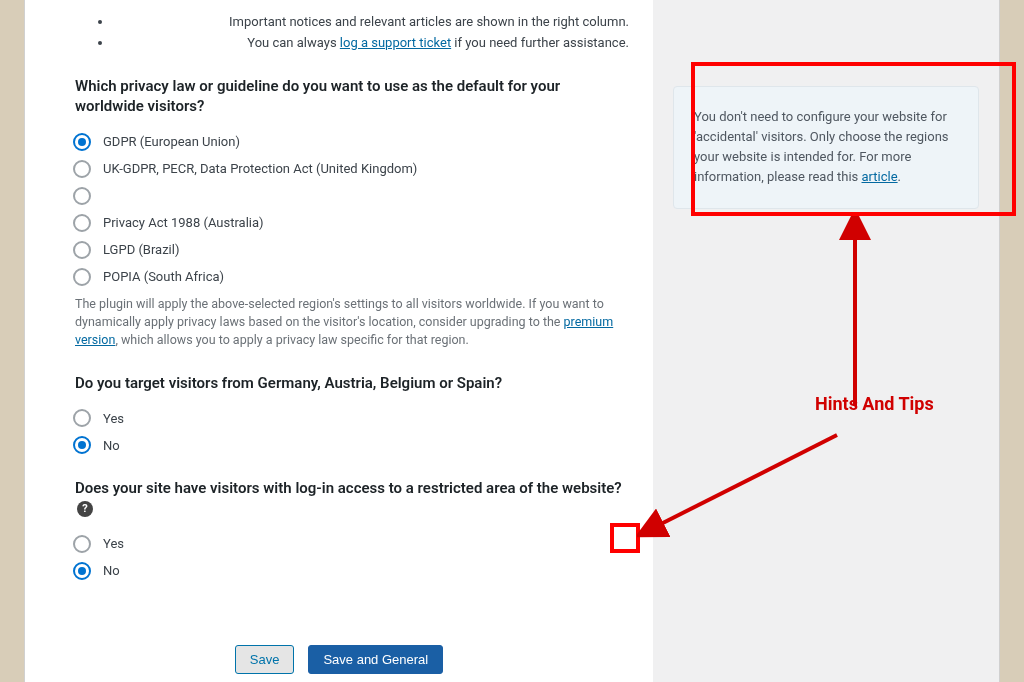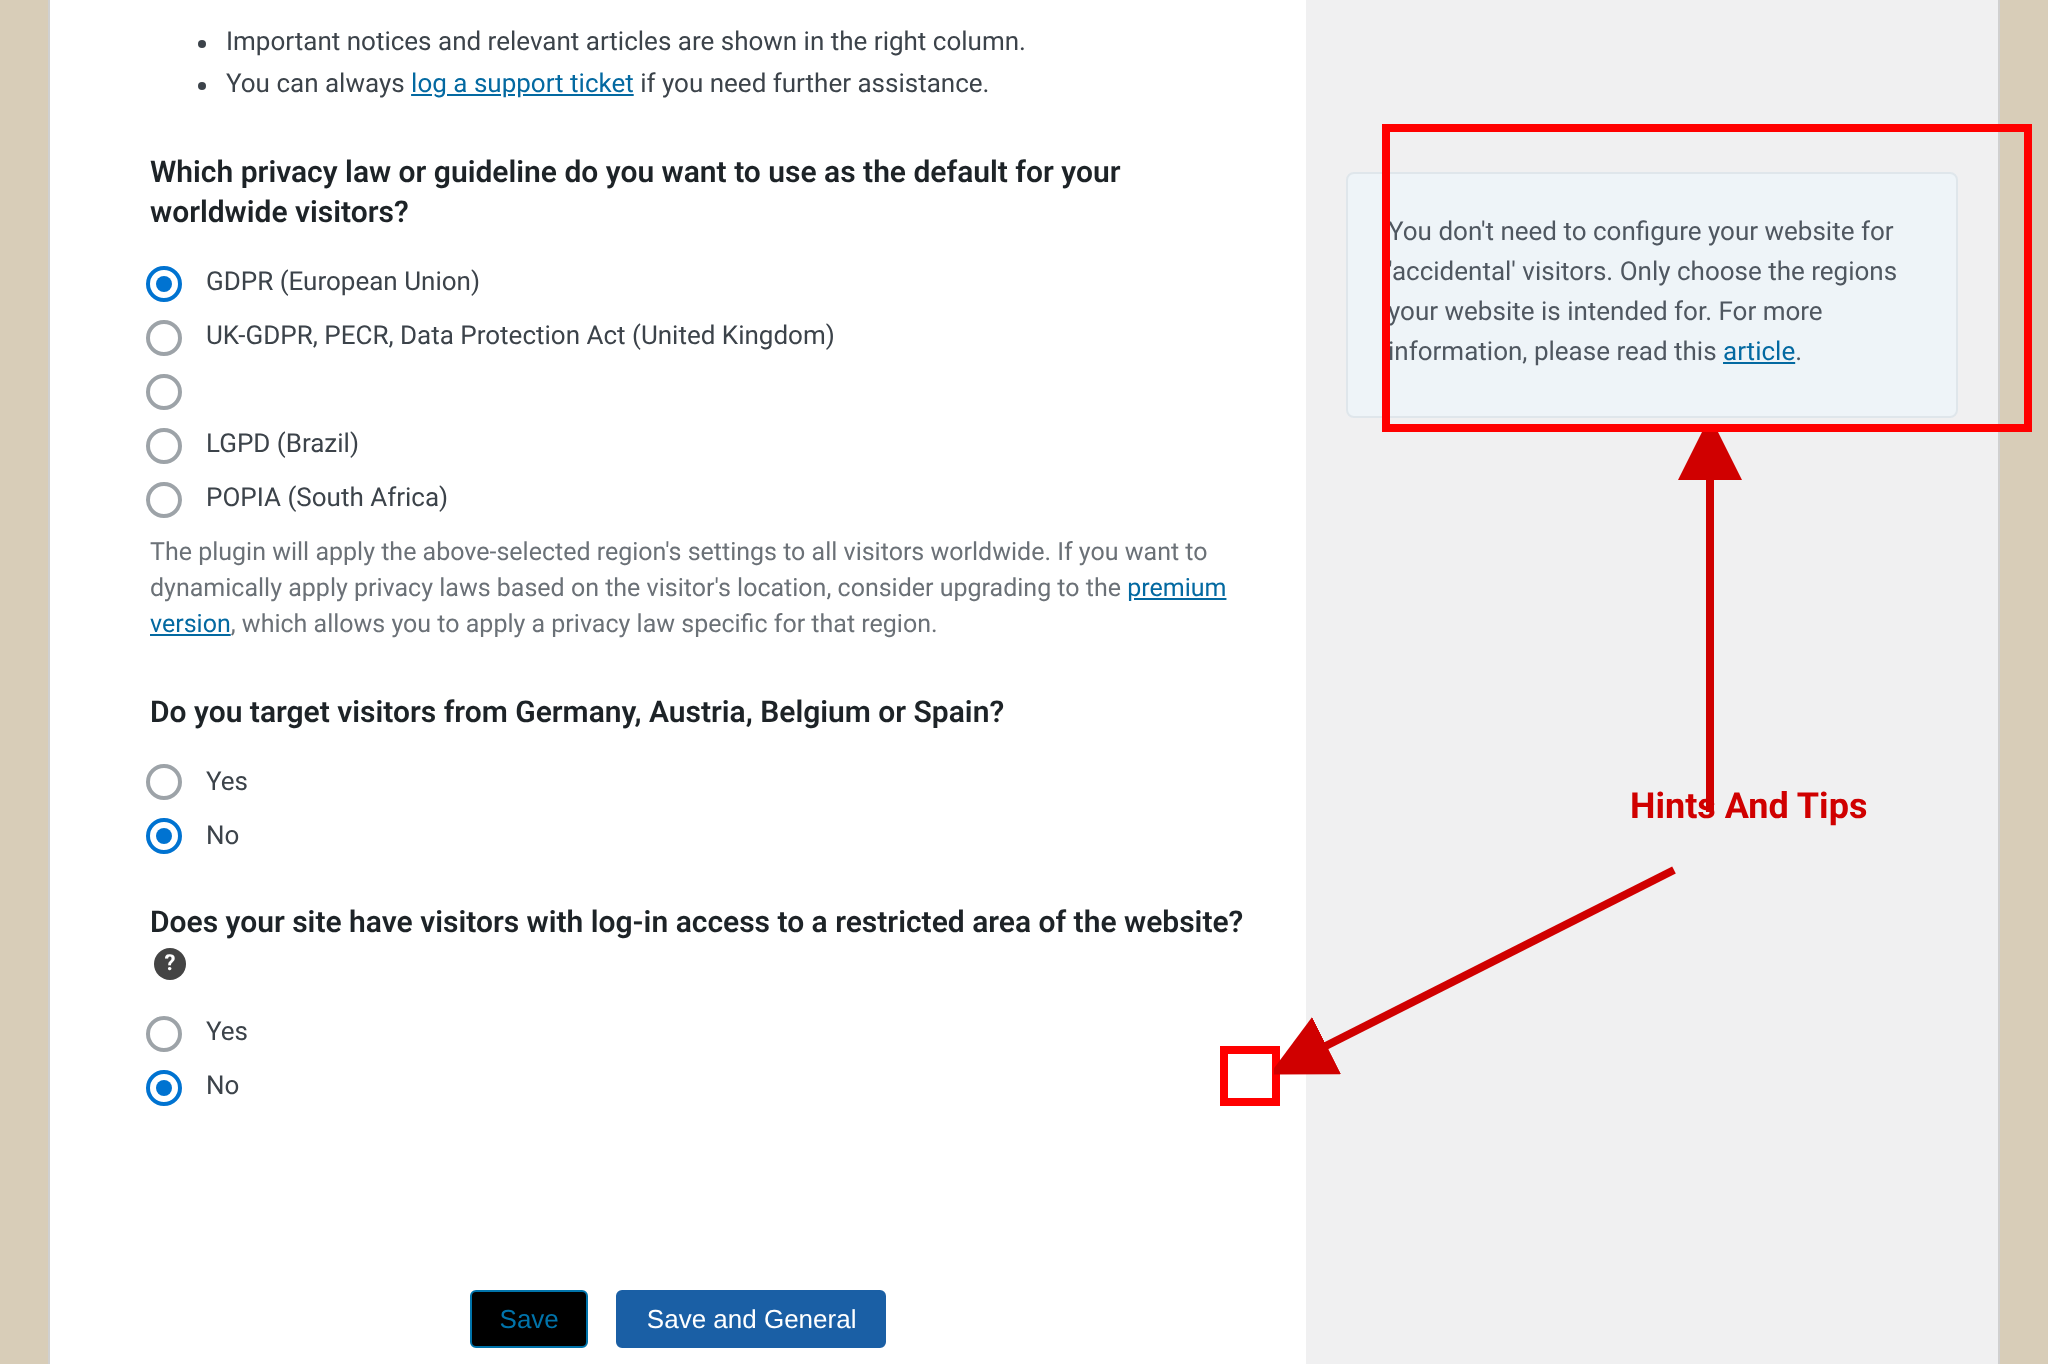--- a/index.html
+++ b/index.html
@@ -31,20 +31,21 @@
       width: 346px;
       background: #f0f0f1;
       padding: 14px 0 0 0;
       position: relative;
     }
     .instr-list {
       list-style: disc;
       font-size: 13px;
       color: #333;
       margin: 0 0 26px 38px;
+      text-align: right;
     }
     .instr-list li { margin-bottom: 6px; color:#3c434a; }
     .link { color: #0369a1; text-decoration: underline; cursor: pointer; }
     h3.question {
       font-size: 15px;
       font-weight: 600;
       color: #1d2327;
       margin: 24px 0 16px 0;
       line-height: 1.35;
     }
@@ -104,21 +105,21 @@
       gap: 14px;
       padding: 10px 0;
     }
     .btn {
       padding: 6px 14px;
       border-radius: 3px;
       font-size: 13px;
       cursor: pointer;
     }
     .btn-secondary {
-      background: #000000;
+      background: #e5e5e5;
       border: 1px solid #0073aa;
       color: #0073aa;
     }
     .btn-primary {
       background: #1a5fa5;
       border: 1px solid #1a5fa5;
       color: #fff;
     }
     
     .tip-box {
@@ -177,20 +178,24 @@
         </div>
         <div class="radio-row">
           <span class="radio"></span>
           <span>UK-GDPR, PECR, Data Protection Act (United Kingdom)</span>
         </div>
         <div class="radio-row">
           <span class="radio"></span>
         </div>
         <div class="radio-row">
           <span class="radio"></span>
+          <span>Privacy Act 1988 (Australia)</span>
+        </div>
+        <div class="radio-row">
+          <span class="radio"></span>
           <span>LGPD (Brazil)</span>
         </div>
         <div class="radio-row">
           <span class="radio"></span>
           <span>POPIA (South Africa)</span>
         </div>
       </div>
     <p class="helper">
       <span>The plugin will apply the above-selected region's settings to all visitors worldwide. If you want to dynamically apply privacy laws based on the visitor's location, consider upgrading to the </span><a class="link">premium version</a><span>, which allows you to apply a privacy law specific for that region.</span>
     </p>

